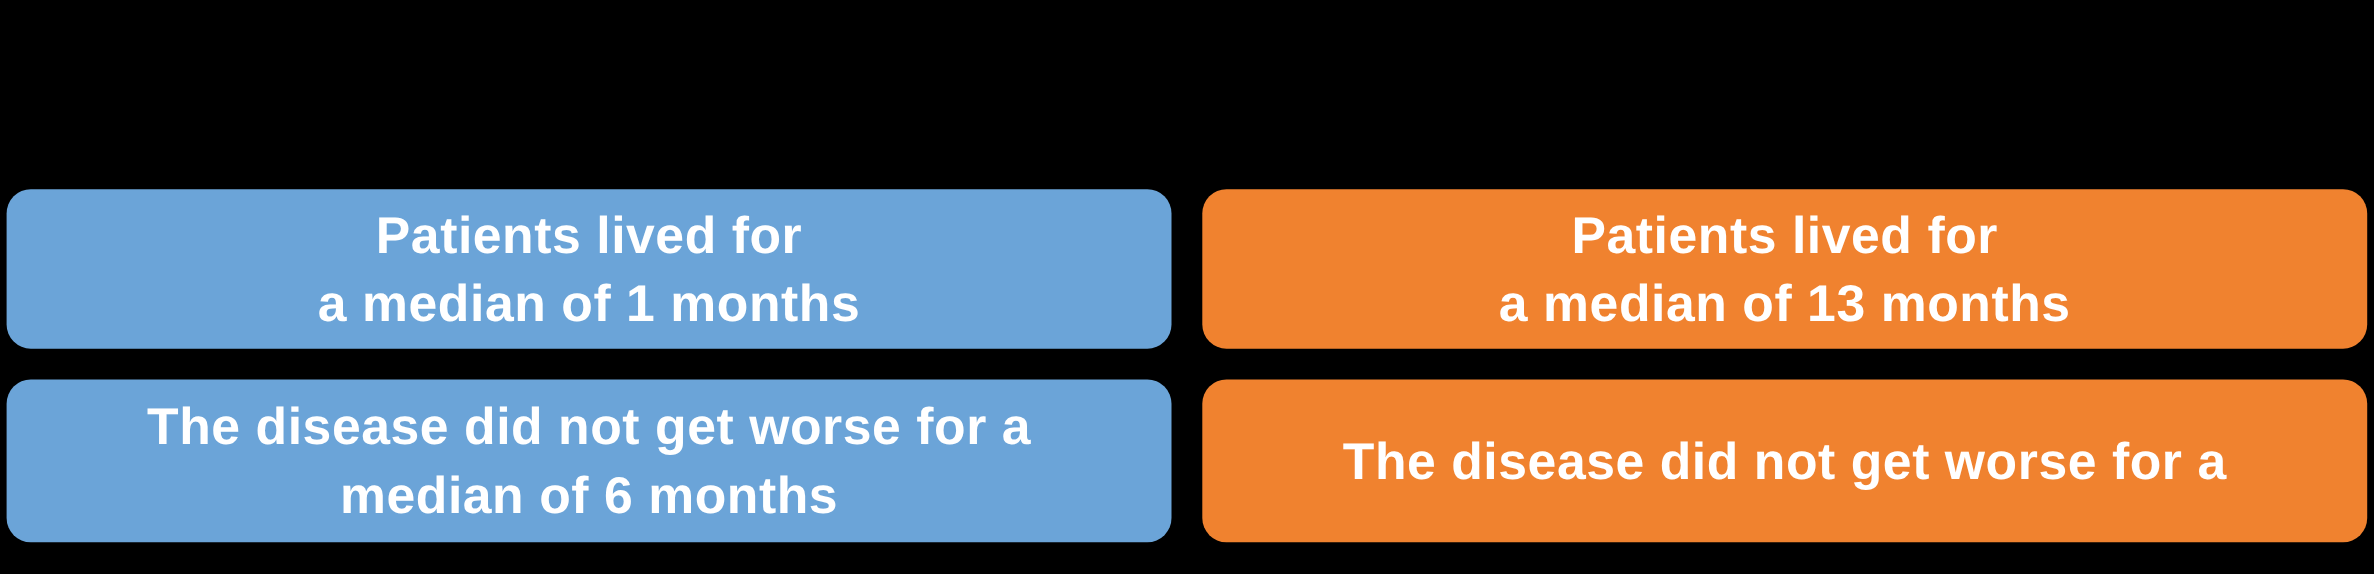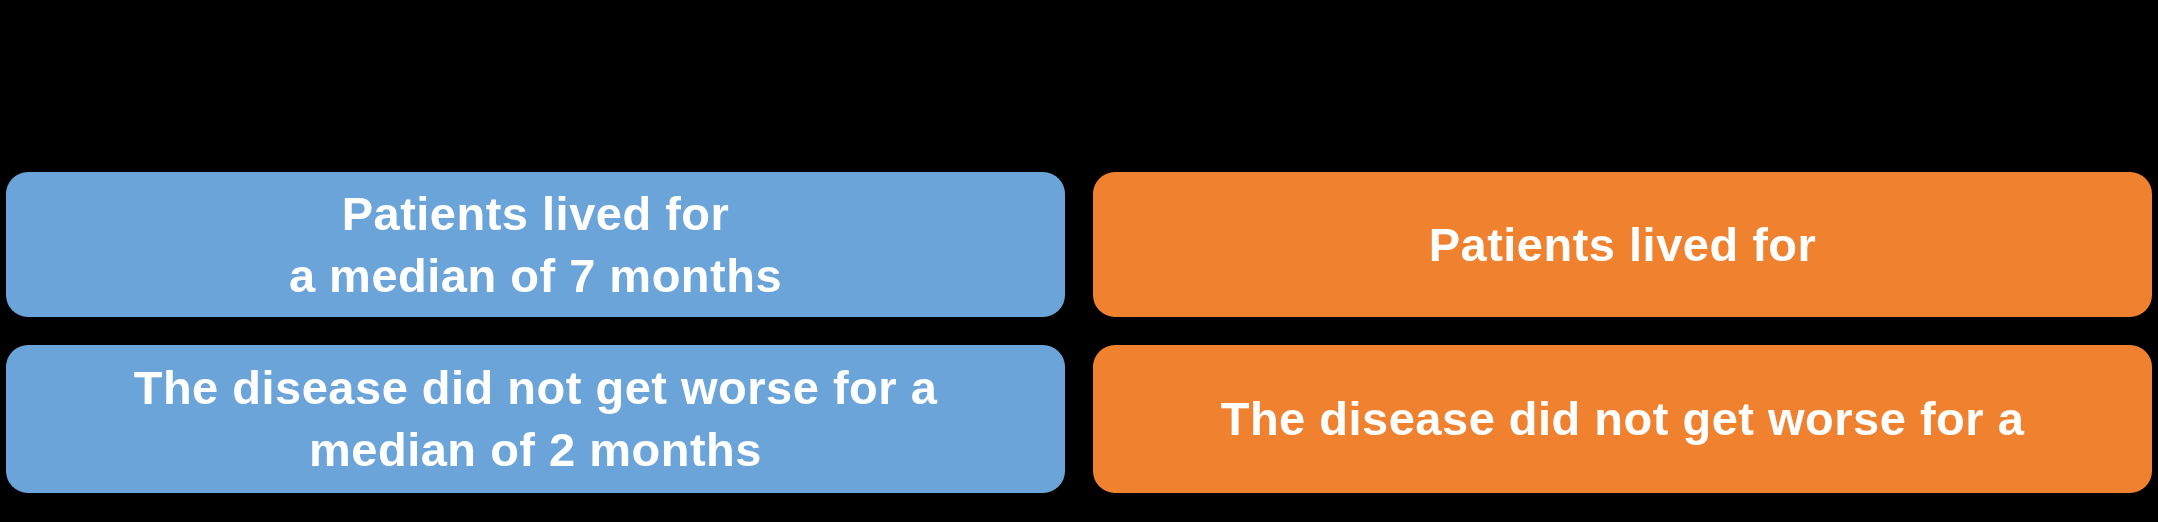--- a/index.html
+++ b/index.html
@@ -49,30 +49,31 @@
   }
 </style>
 </head>
 <body>
 
 <div class="canvas">
   <div class="cards-grid">
 
     <div class="card" style="background-color: rgb(107, 164, 216);">
       <span class="line">Patients lived for</span>
-      <span class="line">a median of 7 months</span>
+      <span class="line">a median of 1 months</span>
     </div>
 
     <div class="card" style="background-color: rgb(240, 130, 47);">
       <span class="line">Patients lived for</span>
+      <span class="line">a median of 13 months</span>
     </div>
 
     <div class="card" style="background-color: rgb(107, 164, 216);">
       <span class="line">The disease did not get worse for a</span>
-      <span class="line">median of 2 months</span>
+      <span class="line">median of 6 months</span>
     </div>
 
     <div class="card" style="background-color: rgb(240, 130, 47);">
       <span class="line">The disease did not get worse for a</span>
     </div>
 
   </div>
 </div>
 
 </body></html>

